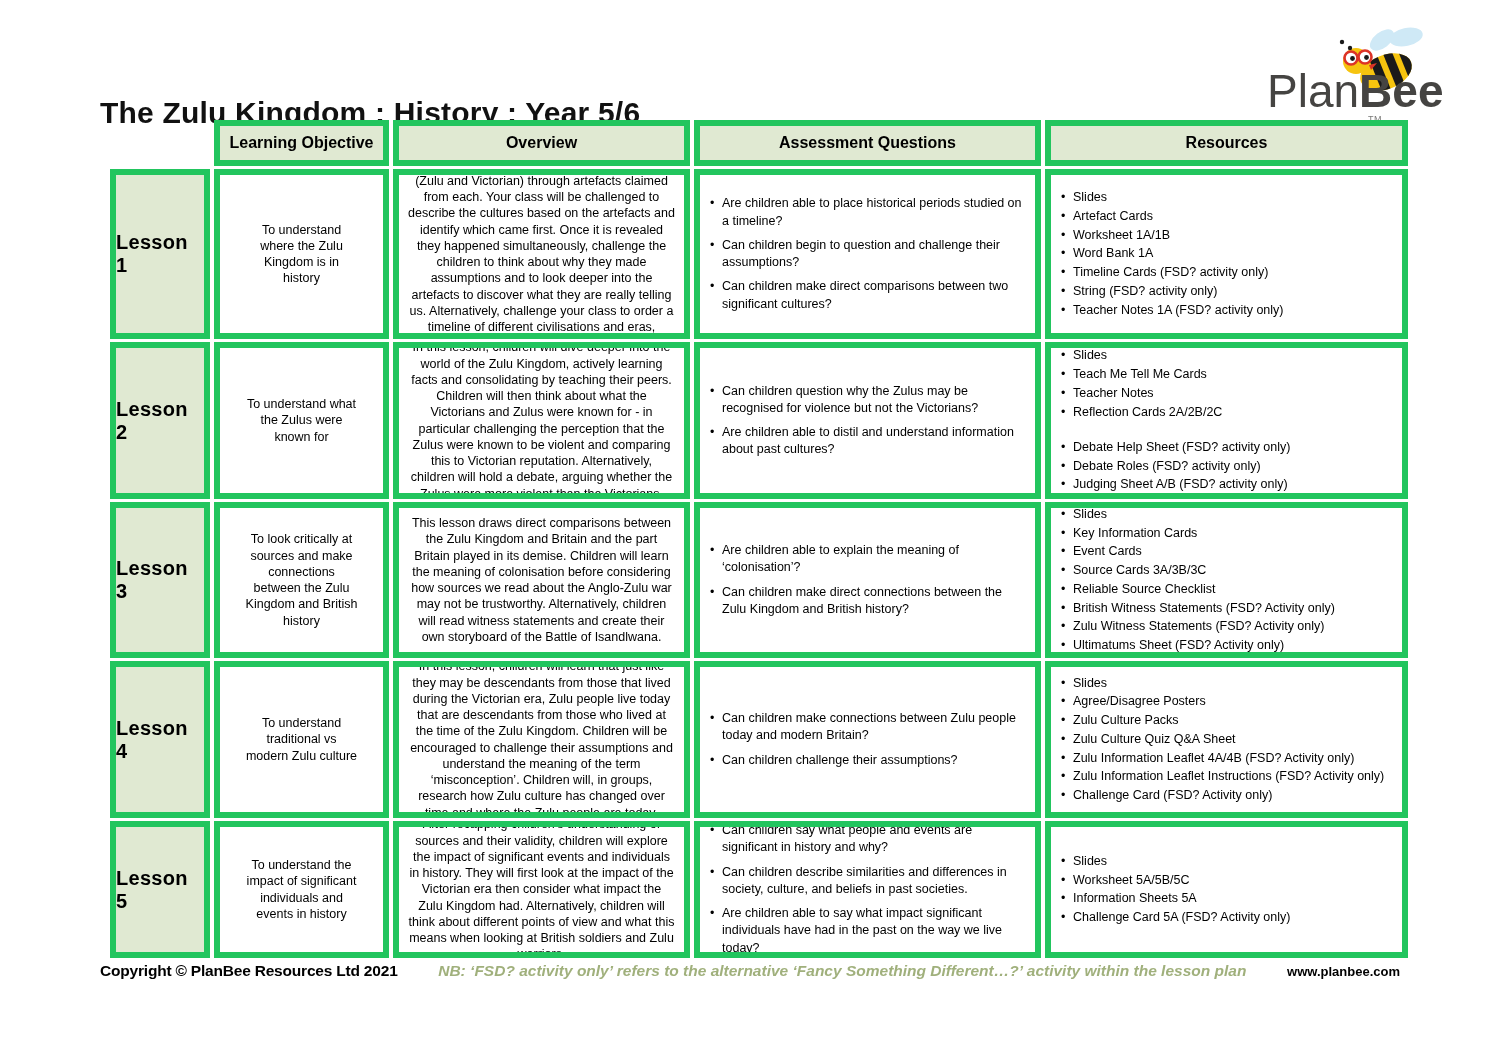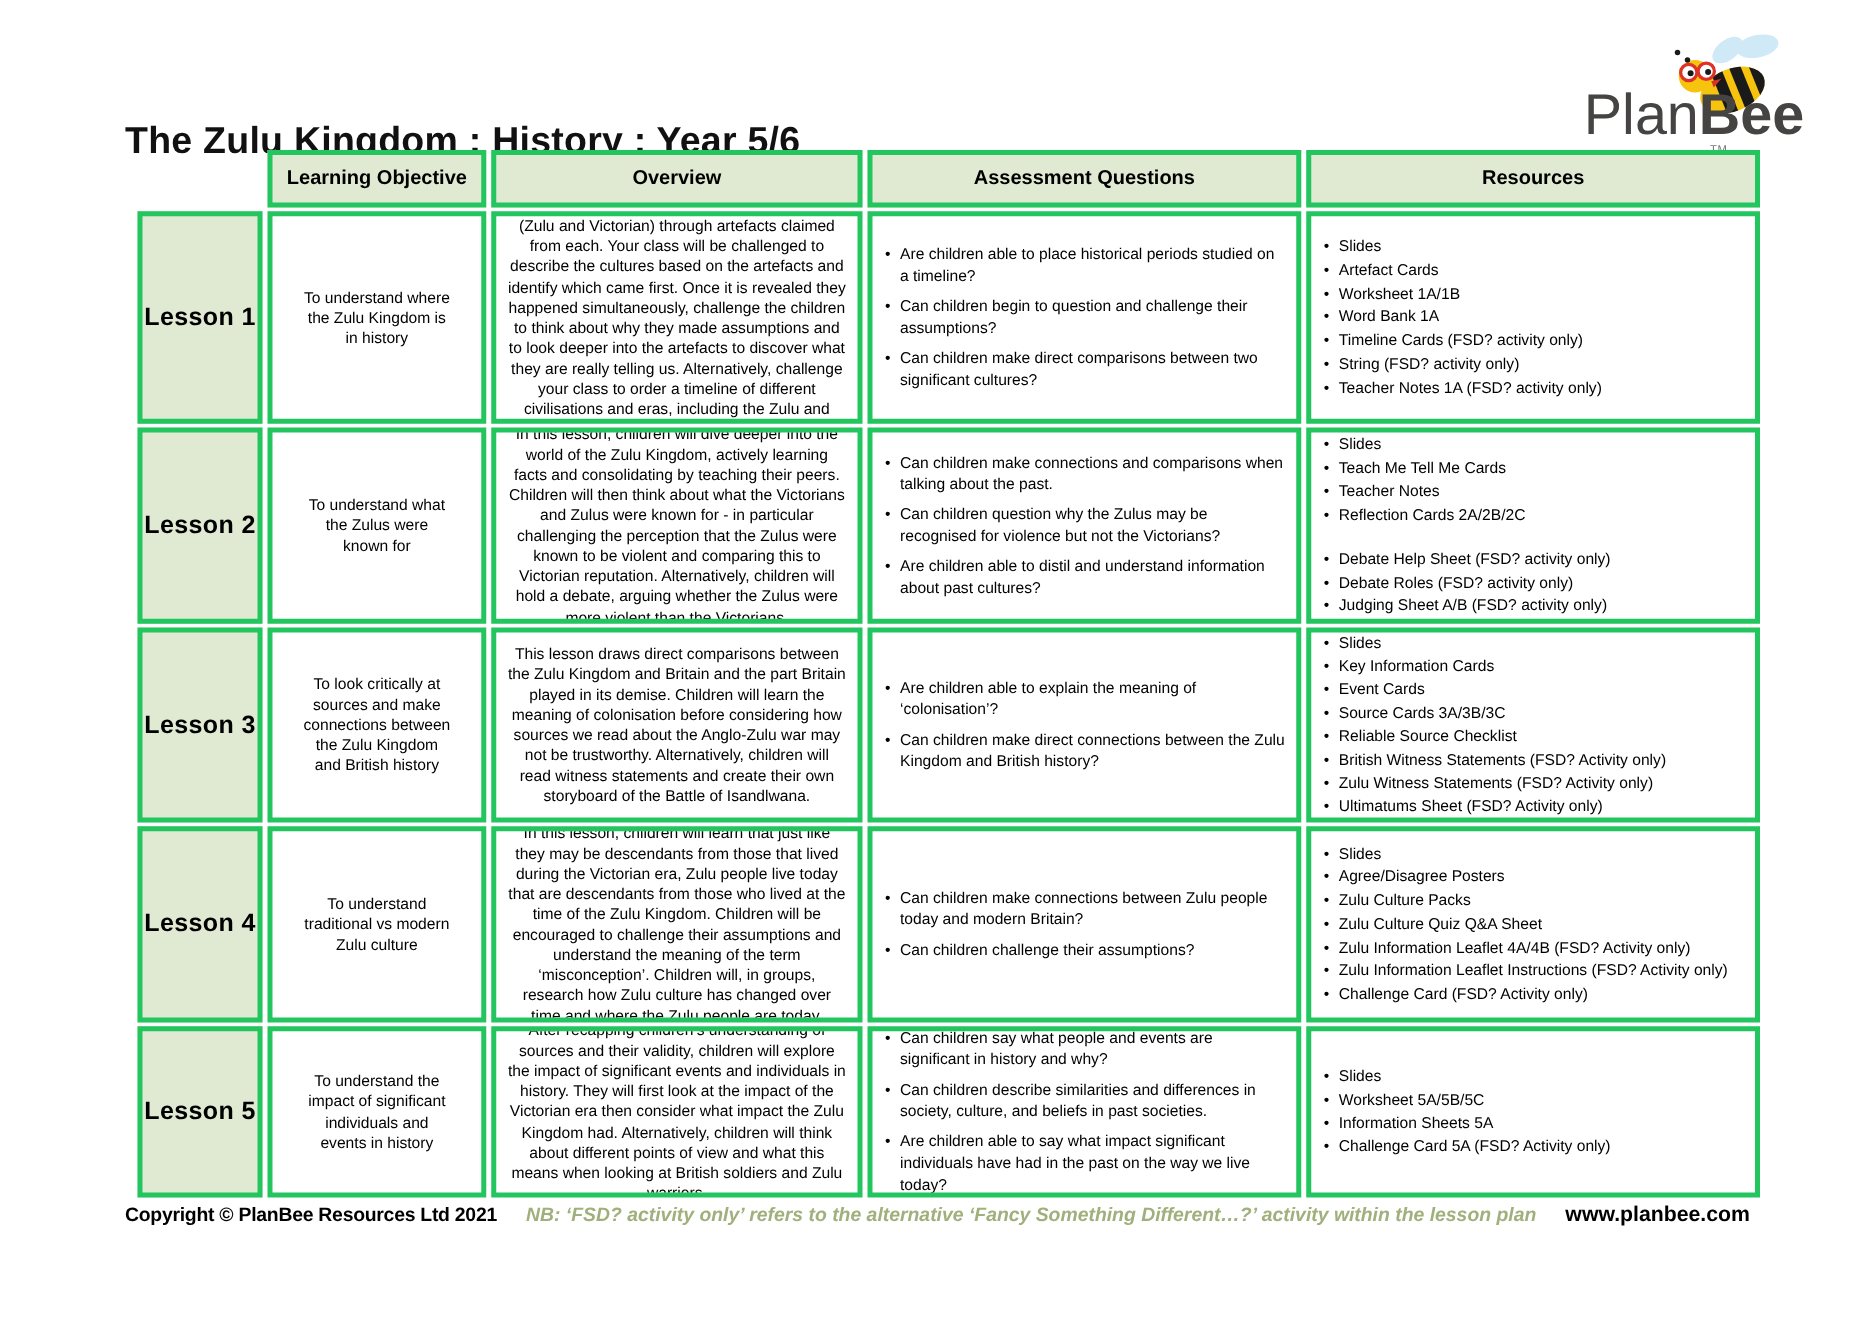--- a/index.html
+++ b/index.html
@@ -21,21 +21,21 @@
   .bee-svg{position:absolute;left:85px;top:-4px;}
   
   .lesson-table{
     position:absolute;left:110px;top:120px;
     display:grid;
     grid-template-columns:100px 175px 297px 347px 363px;
     grid-template-rows:46px 170px 157px 156px 157px 137px;
     gap:3px 4px;
   }
   .cell{
-    border:4px solid #22c55e;background:#ffffff;box-sizing:border-box;
+    border:6px solid #22c55e;background:#ffffff;box-sizing:border-box;
     display:flex;align-items:center;justify-content:center;
     overflow:hidden;
   }
   .green{background:#e0e9d2;}
   .blank{border:none;background:transparent;}
   .header-cell{font-weight:700;font-size:16px;text-align:center;}
   .lesson-label{font-weight:700;font-size:20px;letter-spacing:.3px;}
   .objective{font-size:12.5px;text-align:center;padding:4px 24px;line-height:1.3;}
   .overview{font-size:12.5px;text-align:center;padding:3px 9px;line-height:1.3;}
   .bullets{justify-content:flex-start;}
@@ -48,21 +48,21 @@
   .resources li{margin:1.5px 0;}
   .bullets li.spacer{height:15px;margin:0;}
   .bullets li.spacer::before{content:"";}
   
   .footer{
     position:absolute;left:100px;width:1300px;top:962px;
     display:flex;justify-content:space-between;align-items:baseline;
   }
   .footer-copyright{font-weight:700;font-size:15.5px;letter-spacing:-0.2px;}
   .footer-note{font-weight:700;font-style:italic;font-size:15.5px;color:#a0b07c;}
-  .footer-website{font-weight:700;font-size:17px;}
+  .footer-website{font-weight:700;font-size:13px;}
 </style>
 </head>
 <body>
 
 <h1 class="page-title">The Zulu Kingdom : History : Year 5/6</h1>
 
 <div class="logo">
   <svg class="bee-svg" width="110" height="78" viewBox="0 0 110 78">
 
     <ellipse cx="62" cy="16" rx="14" ry="8" fill="#cfe9f6" transform="rotate(-38 62 16)"></ellipse>
@@ -127,21 +127,20 @@
         <li>String (FSD? activity only)</li>
         <li>Teacher Notes 1A (FSD? activity only)</li>
       </ul>
   </div>
 
   <div class="cell green lesson-label">Lesson 2</div>
   <div class="cell objective">To understand what the Zulus were known for</div>
   <div class="cell overview">In this lesson, children will dive deeper into the world of the Zulu Kingdom, actively learning facts and consolidating by teaching their peers. Children will then think about what the Victorians and Zulus were known for - in particular challenging the perception that the Zulus were known to be violent and comparing this to Victorian reputation. Alternatively, children will hold a debate, arguing whether the Zulus were more violent than the Victorians.</div>
   <div class="cell bullets questions">
     <ul>
-        <li>Can children make connections and comparisons when talking about the past.</li>
         <li>Can children question why the Zulus may be recognised for violence but not the Victorians?</li>
         <li>Are children able to distil and understand information about past cultures?</li>
       </ul>
   </div>
   <div class="cell bullets resources">
     <ul>
         <li>Slides</li>
         <li>Teach Me Tell Me Cards</li>
         <li>Teacher Notes</li>
         <li>Reflection Cards 2A/2B/2C</li>

